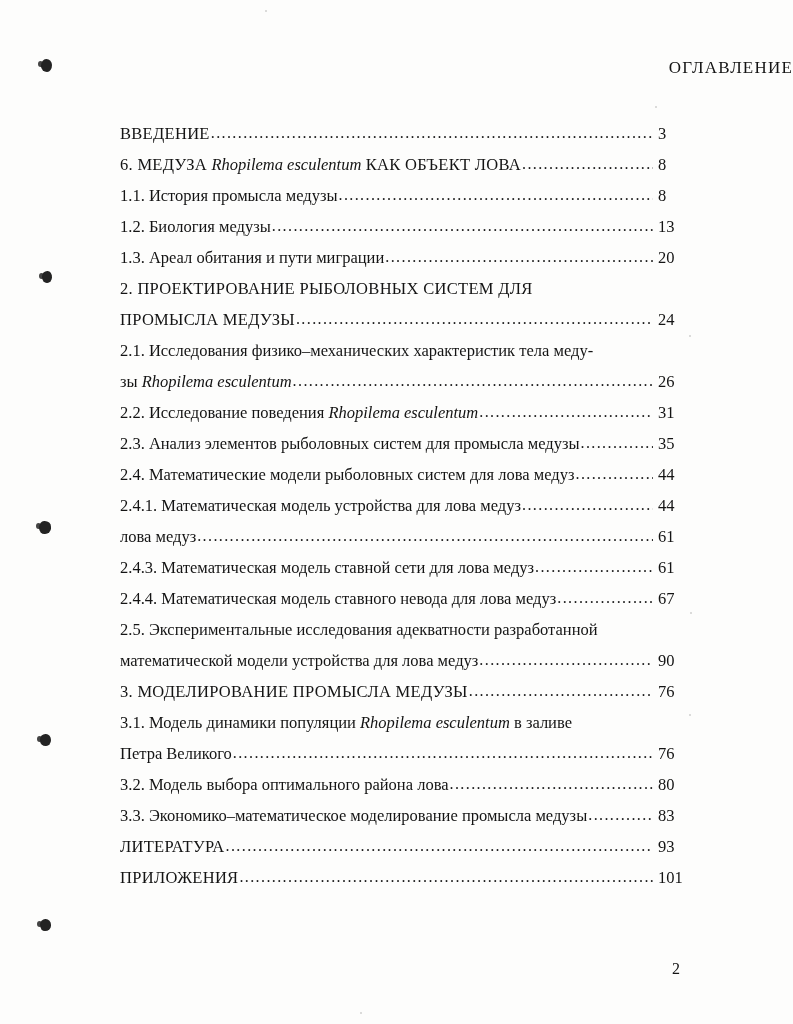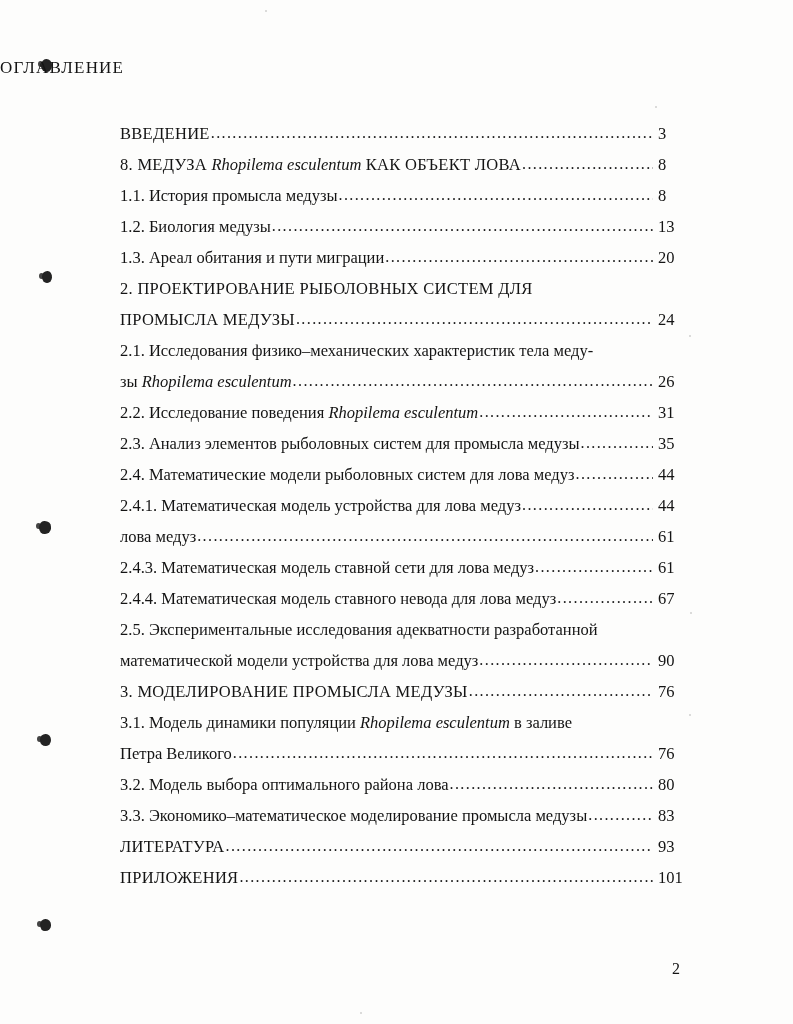--- a/index.html
+++ b/index.html
@@ -53,21 +53,21 @@
     width: 2px; height: 2px;
     border-radius: 50%;
   }
 
   
   .doc-title {
     position: absolute;
     top: 58px;
     left: 0;
     right: 0;
-    text-align: left;
+    text-align: right;
     font-size: 17px;
     letter-spacing: 1.2px;
     font-weight: 400;
   }
 
   
   .toc {
     position: absolute;
     left: 120px;
     top: 118px;
@@ -145,21 +145,21 @@
   <div class="toc" id="toc-root">
       <div class="toc-entry">
         <div class="row">
           <span class="label caps">ВВЕДЕНИЕ</span>
           <span class="leader"></span>
           <span class="pageno">3</span>
         </div>
       </div>
       <div class="toc-entry">
         <div class="row">
-          <span class="label caps">8. МЕДУЗА </span>
+          <span class="label caps">6. МЕДУЗА </span>
           <span class="label it">Rhopilema esculentum</span>
           <span class="label caps"> КАК ОБЪЕКТ ЛОВА</span>
           <span class="leader"></span>
           <span class="pageno">8</span>
         </div>
       </div>
       <div class="toc-entry">
         <div class="row">
           <span class="label">1.1. История промысла медузы</span>
           <span class="leader"></span>

